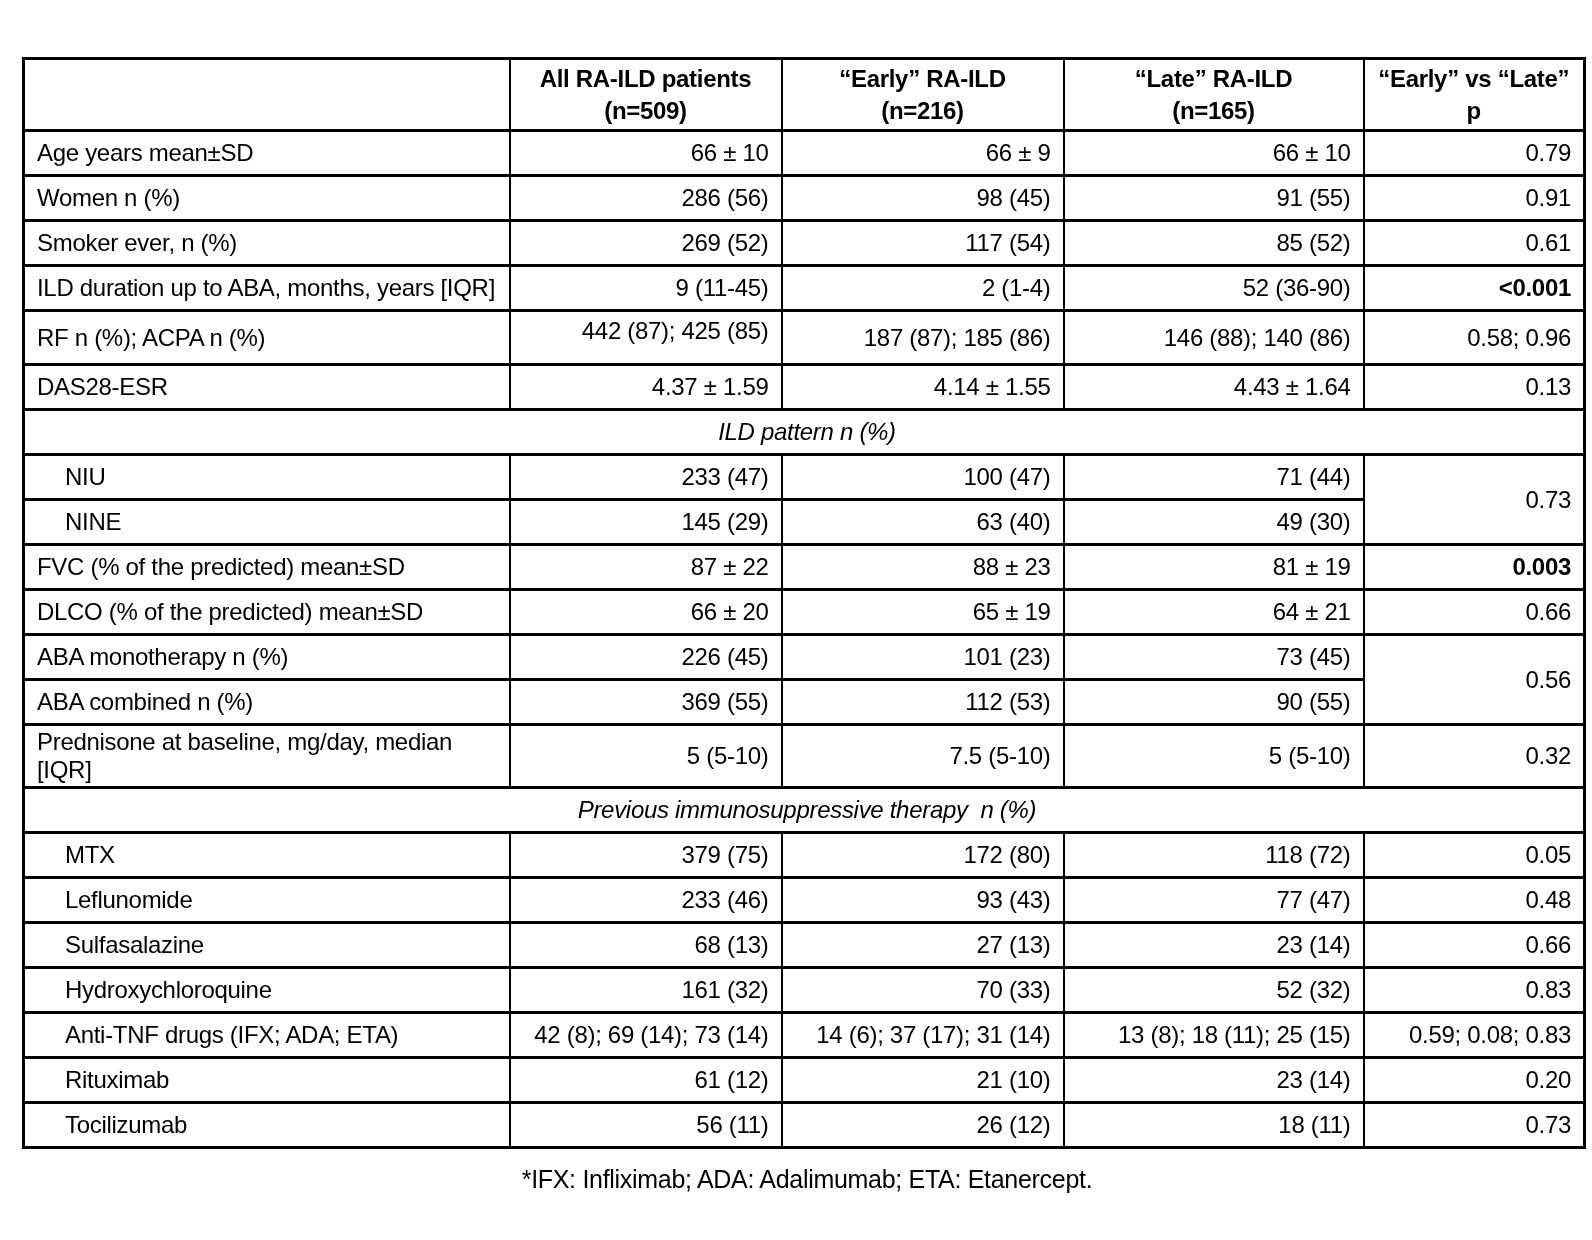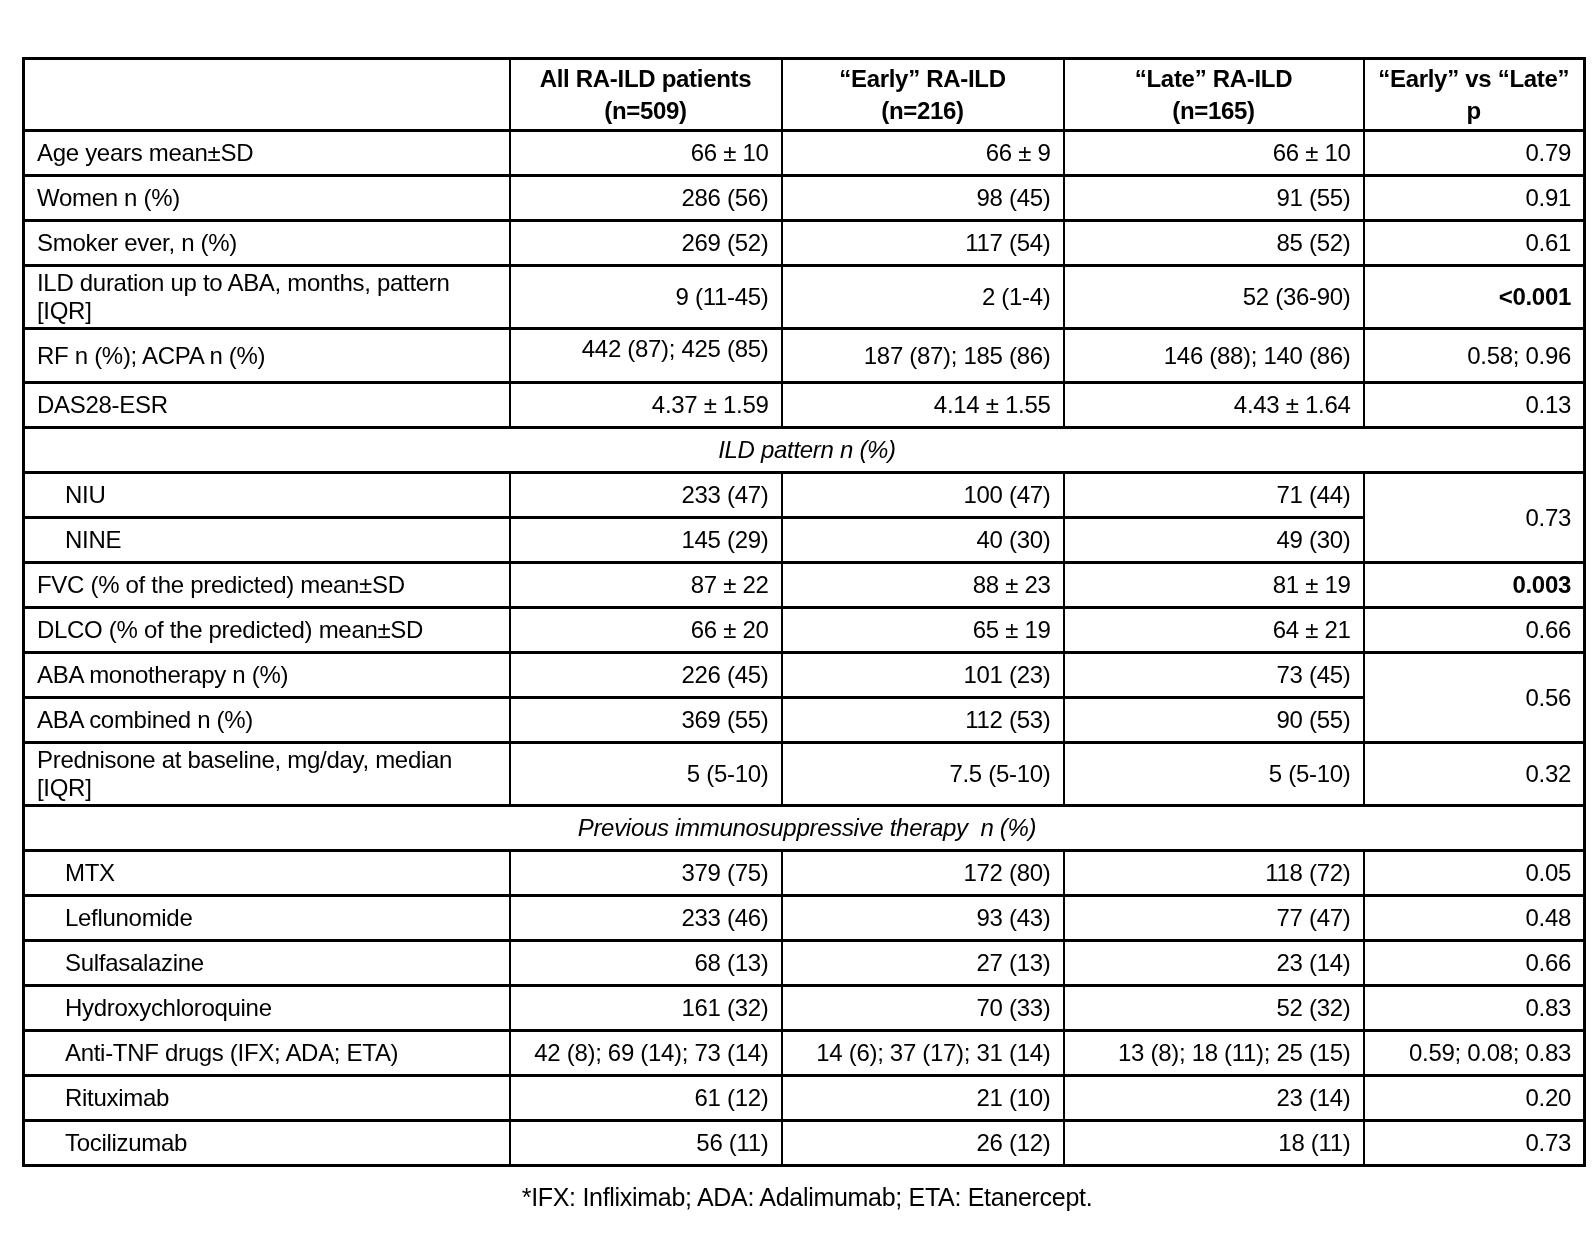--- a/index.html
+++ b/index.html
@@ -136,21 +136,21 @@
           <td class="value">0.91</td>
         </tr>
         <tr>
           <td class="label">Smoker ever, n (%)</td>
           <td class="value">269 (52)</td>
           <td class="value">117 (54)</td>
           <td class="value">85 (52)</td>
           <td class="value">0.61</td>
         </tr>
         <tr>
-          <td class="label">ILD duration up to ABA, months, pattern [IQR]</td>
+          <td class="label">ILD duration up to ABA, months, years [IQR]</td>
           <td class="value">9 (11-45)</td>
           <td class="value">2 (1-4)</td>
           <td class="value">52 (36-90)</td>
           <td class="value bold">&lt;0.001</td>
         </tr>
         <tr class="tall">
           <td class="label">RF n (%); ACPA n (%)</td>
           <td class="value vtop">442 (87); 425 (85)</td>
           <td class="value">187 (87); 185 (86)</td>
           <td class="value">146 (88); 140 (86)</td>
@@ -169,21 +169,21 @@
         <tr>
           <td class="label indent">NIU</td>
           <td class="value">233 (47)</td>
           <td class="value">100 (47)</td>
           <td class="value">71 (44)</td>
           <td class="value" rowspan="2">0.73</td>
         </tr>
         <tr>
           <td class="label indent">NINE</td>
           <td class="value">145 (29)</td>
-          <td class="value">40 (30)</td>
+          <td class="value">63 (40)</td>
           <td class="value">49 (30)</td>
         </tr>
         <tr>
           <td class="label">FVC (% of the predicted) mean±SD</td>
           <td class="value">87 ± 22</td>
           <td class="value">88 ± 23</td>
           <td class="value">81 ± 19</td>
           <td class="value bold">0.003</td>
         </tr>
         <tr>

